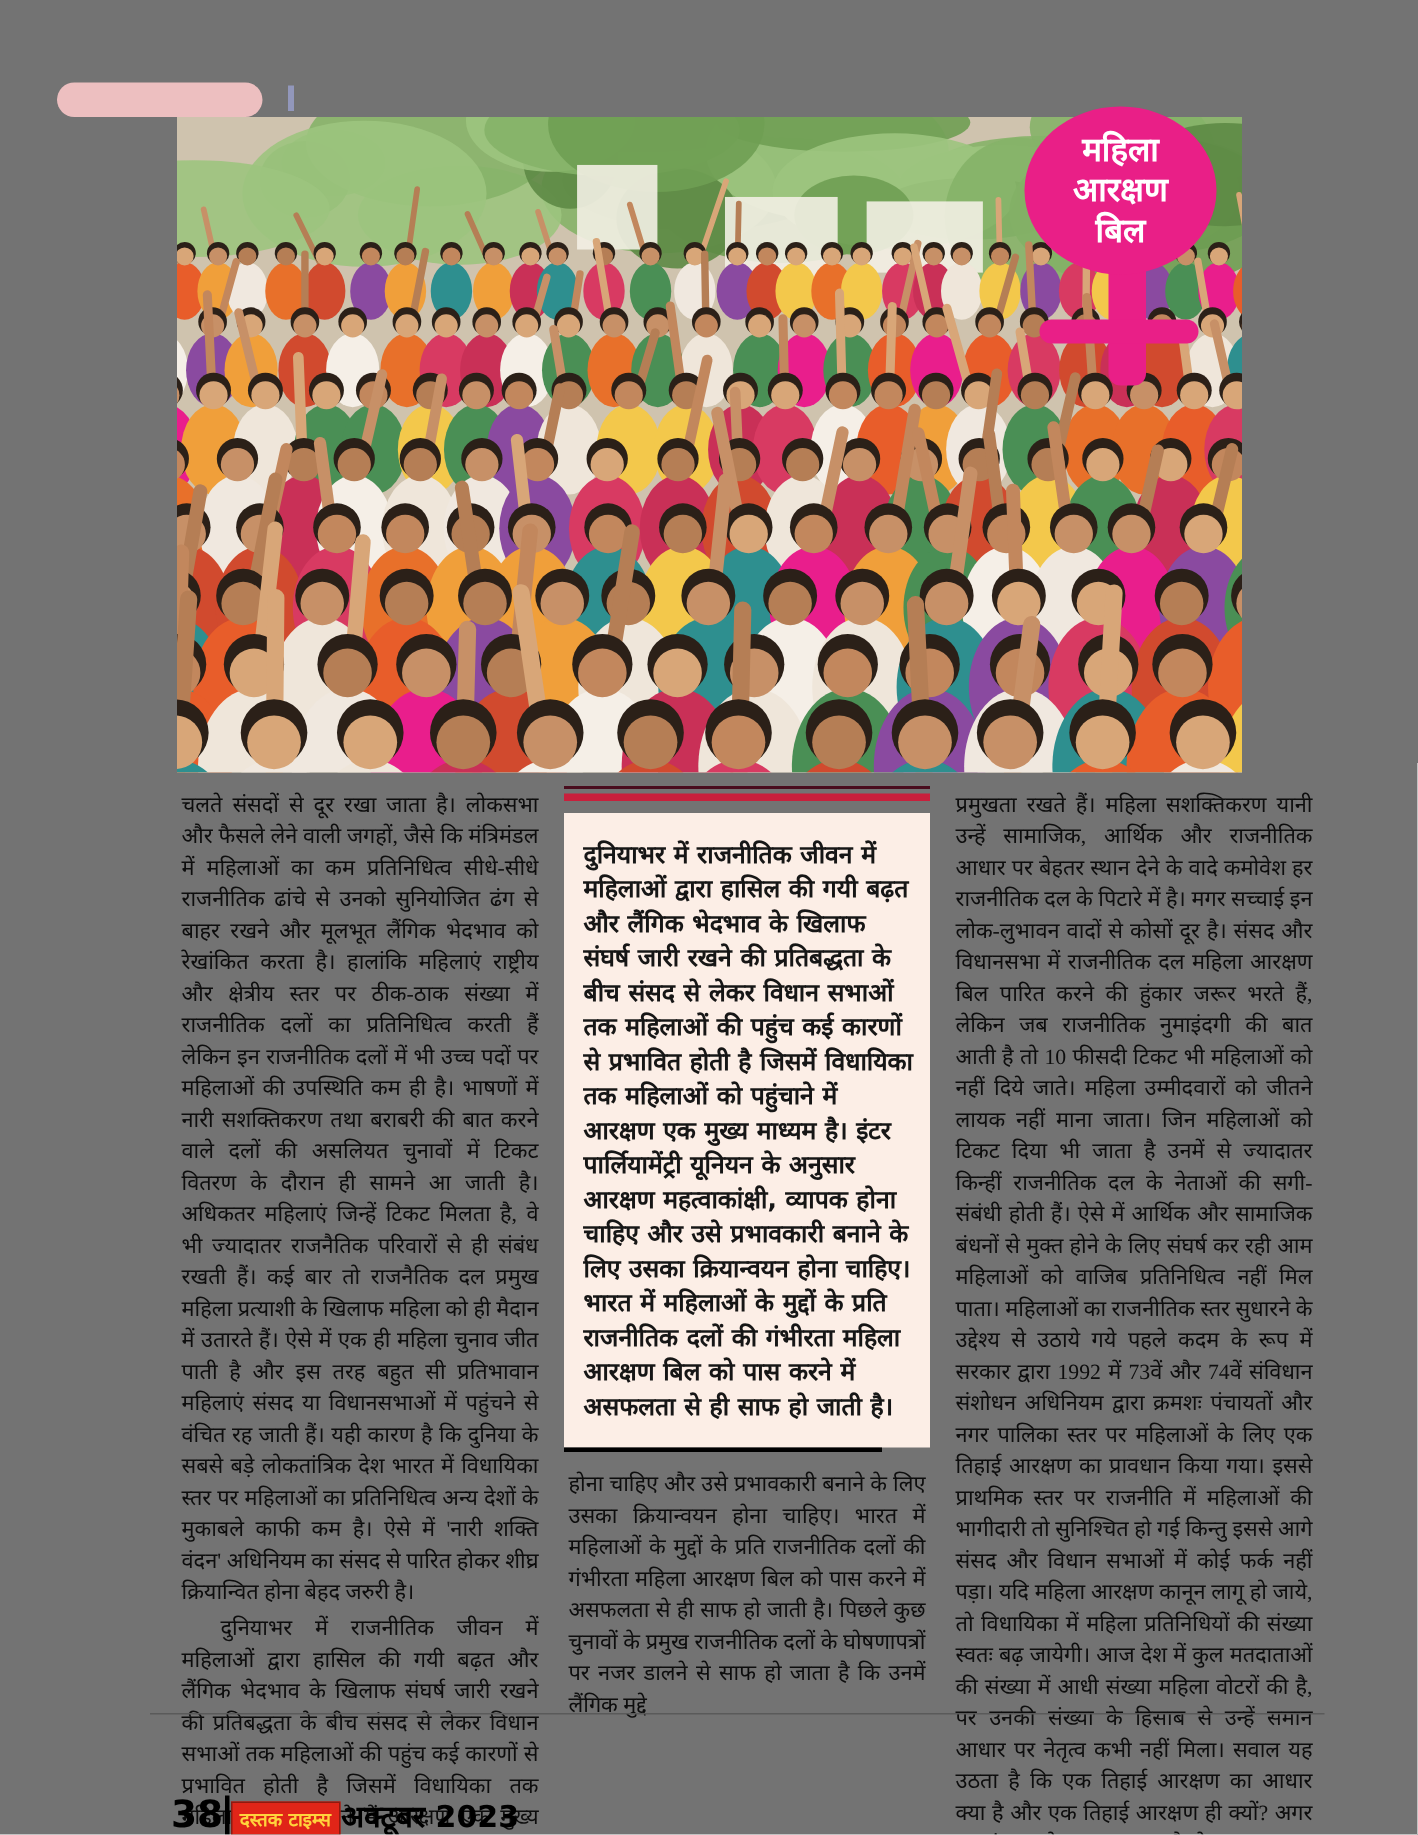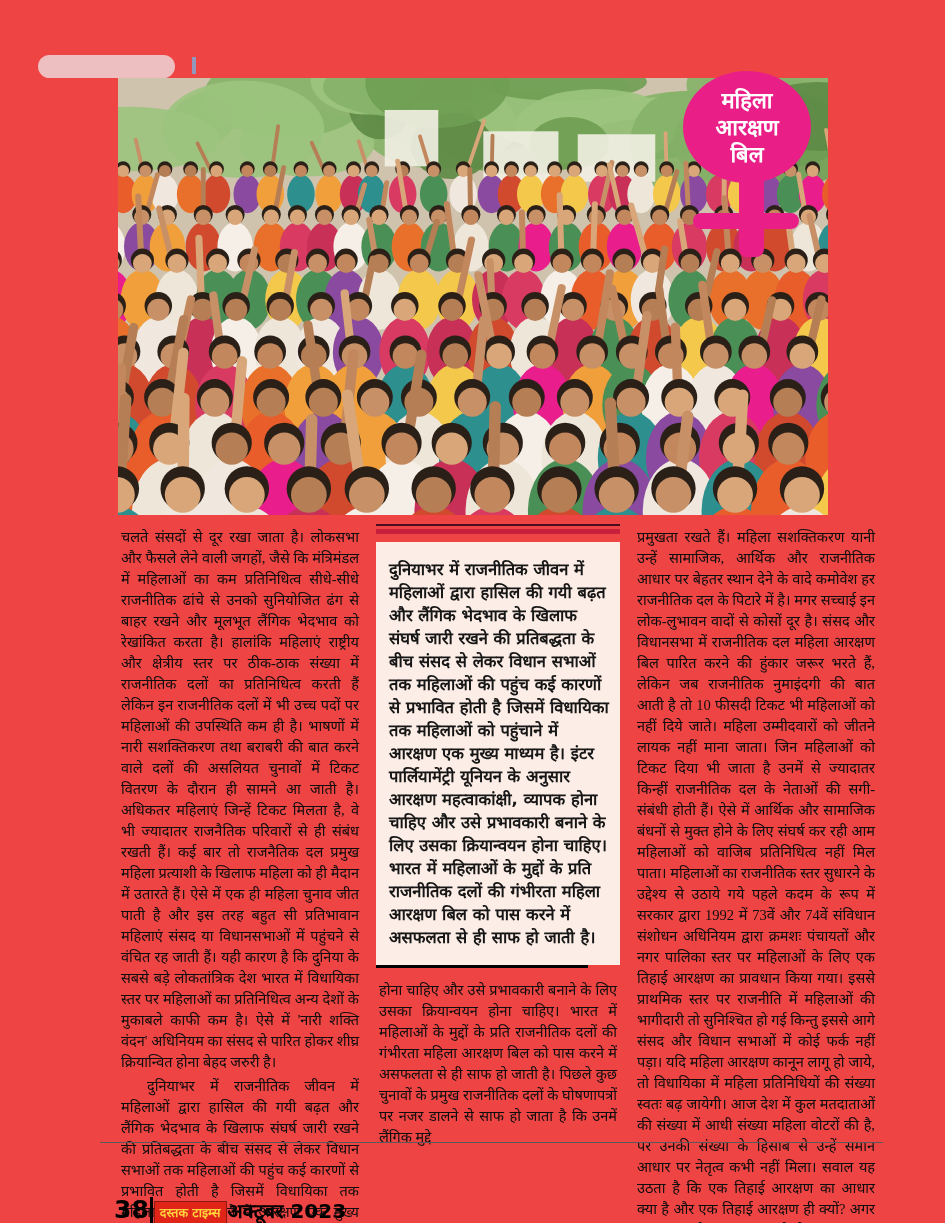--- a/index.html
+++ b/index.html
@@ -1,17 +1,17 @@
 <!DOCTYPE html>
 <html style="--badge-pink: #e91f87; --quote-bg: #fceee6; --quote-rule-red: #c8203c; --quote-rule-dark: #490d1e; --logo-red: #e02518; --logo-yellow: #ffd33c; --pill-pink: #edbfc0; --tick-gray: #9297bb;"><head>
 <meta charset="utf-8">
 <style>
   html,body{margin:0;padding:0;background:#ffffff;}
   .page{
-    position:relative;width:945px;height:1223px;background:#ef4444;overflow:hidden;
+    position:relative;width:945px;height:1223px;background:#737373;overflow:hidden;
     font-family:"Liberation Serif", serif;color:#111;
   }
   
   .redact-pill{position:absolute;left:38px;top:55px;width:137px;height:23px;border-radius:12px;background:var(--pill-pink,#edbfc0);}
   .tick-mark{position:absolute;left:192px;top:57px;width:4px;height:17px;background:var(--tick-gray,#9297bb);}
 
   
   .photo{position:absolute;left:118px;top:78px;width:710px;height:437px;overflow:hidden;background:#d8cdbc;}
   .photo svg{display:block;width:100%;height:100%;}
 

